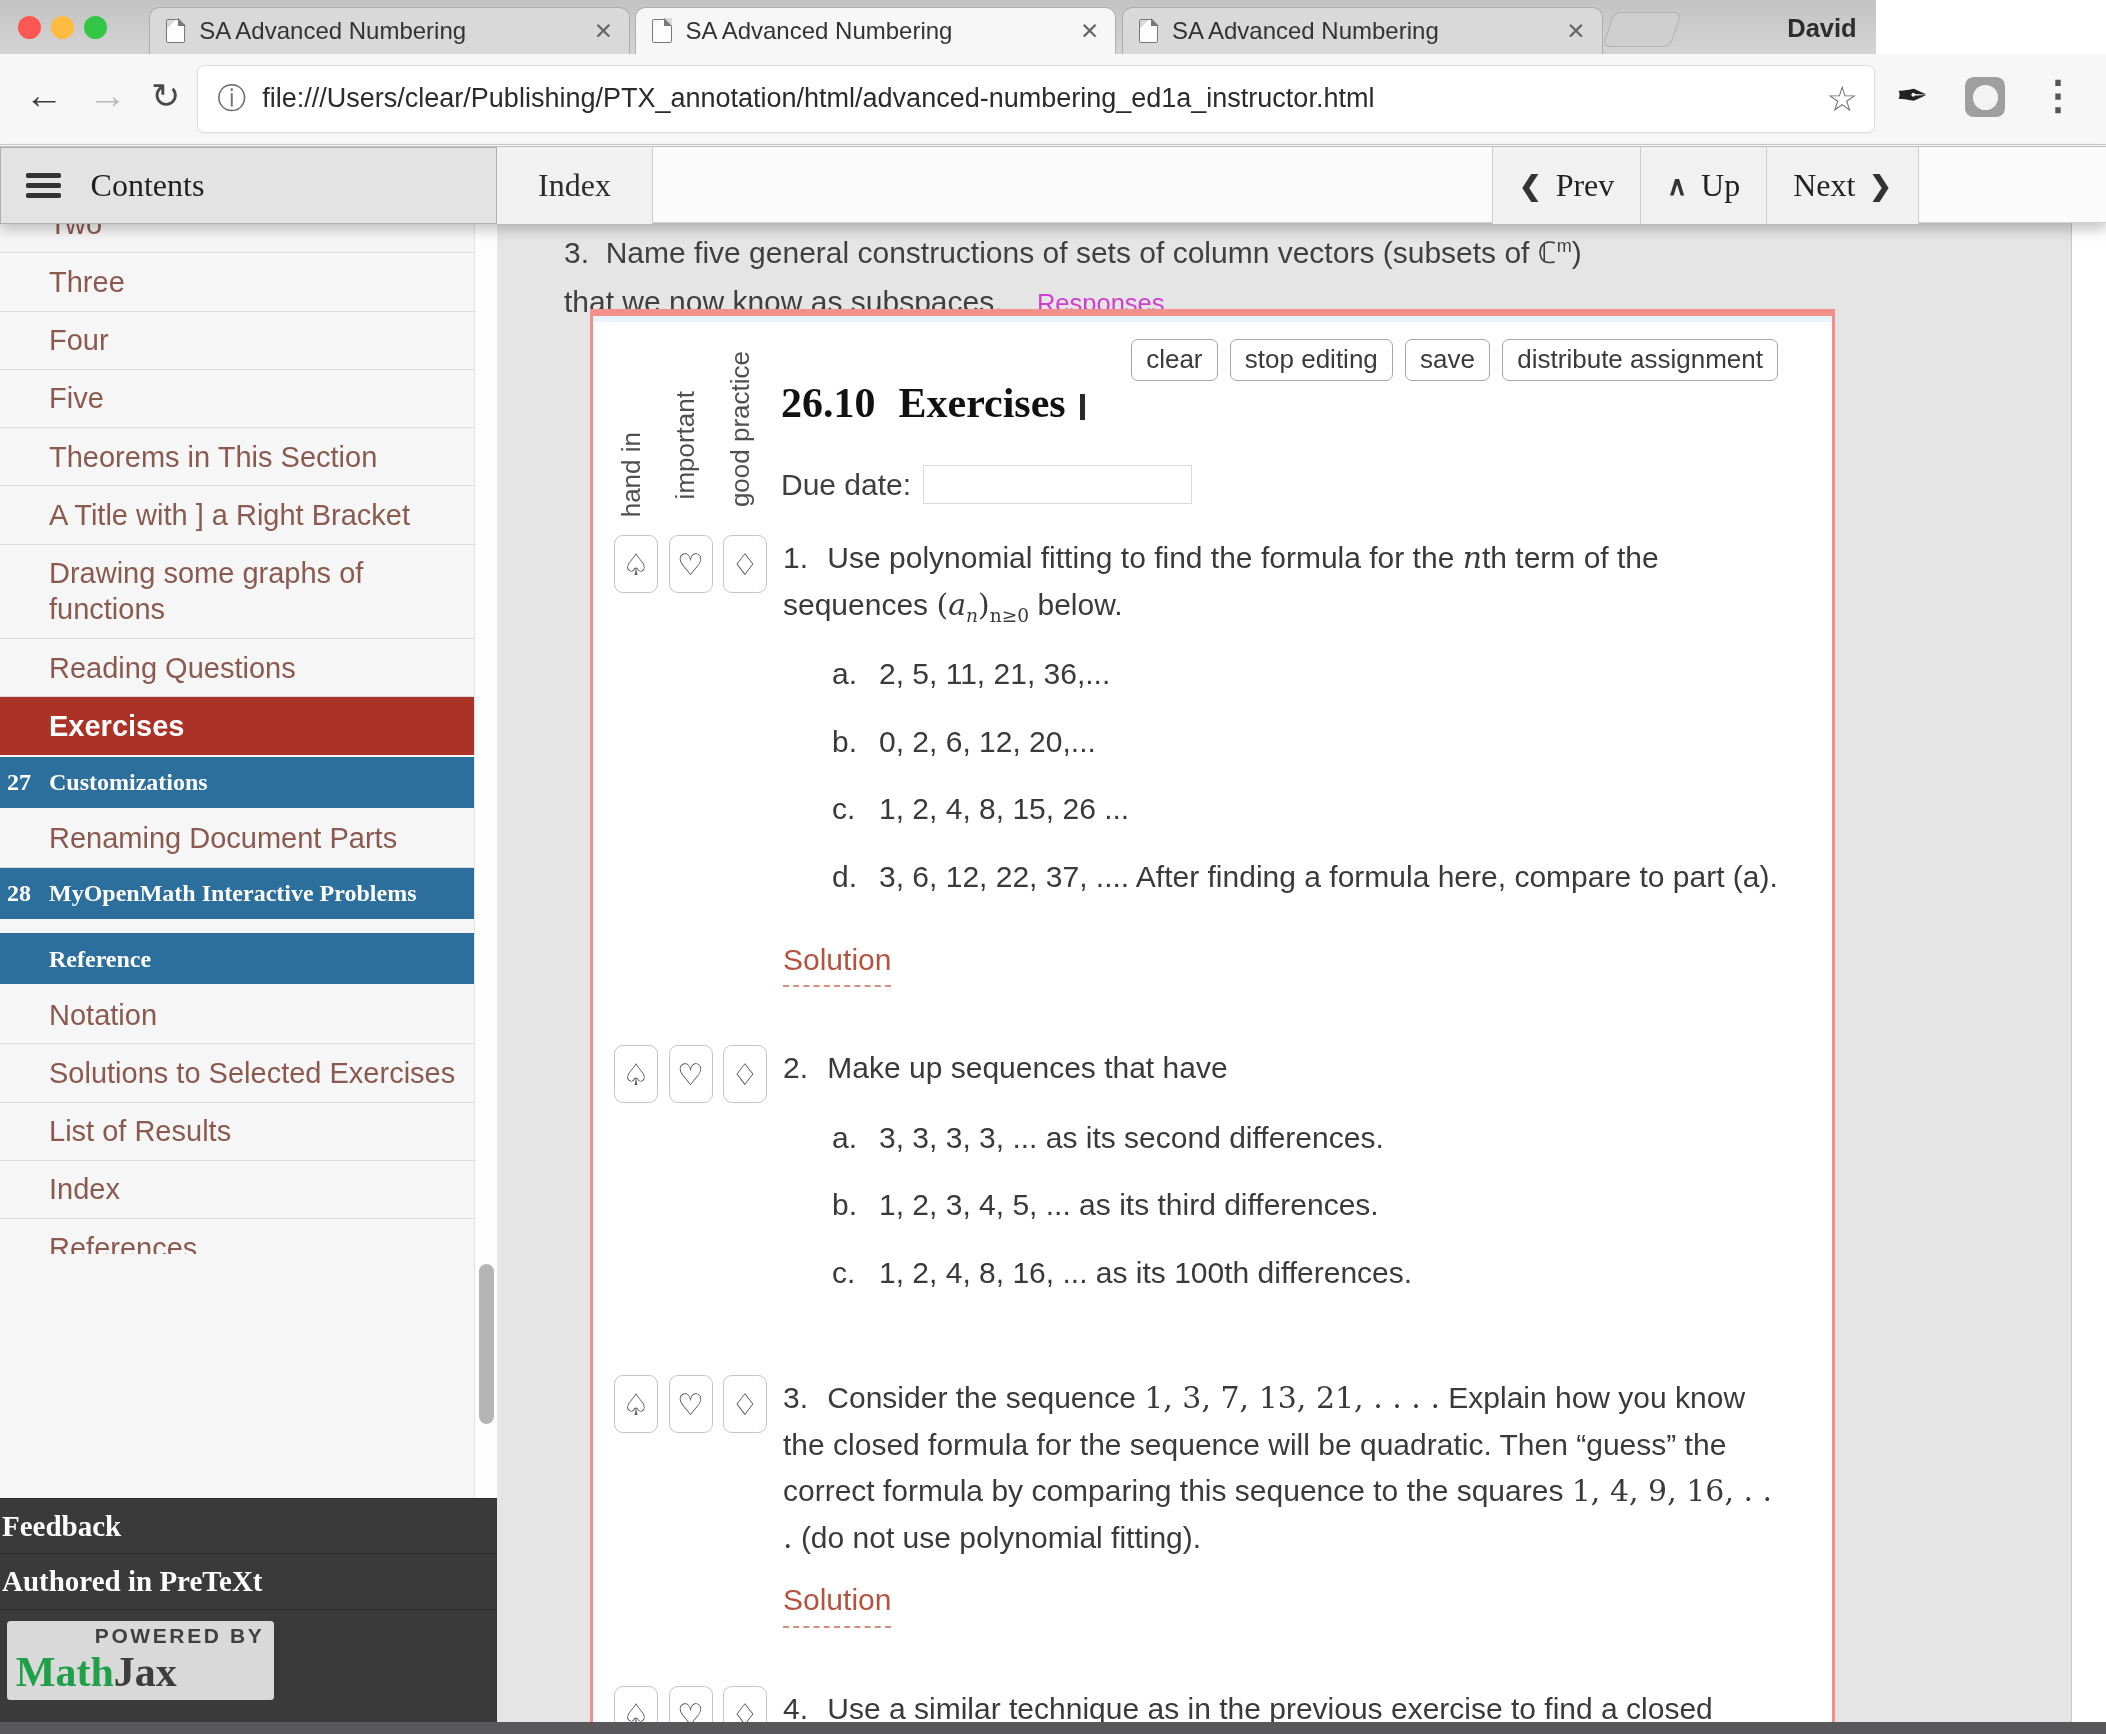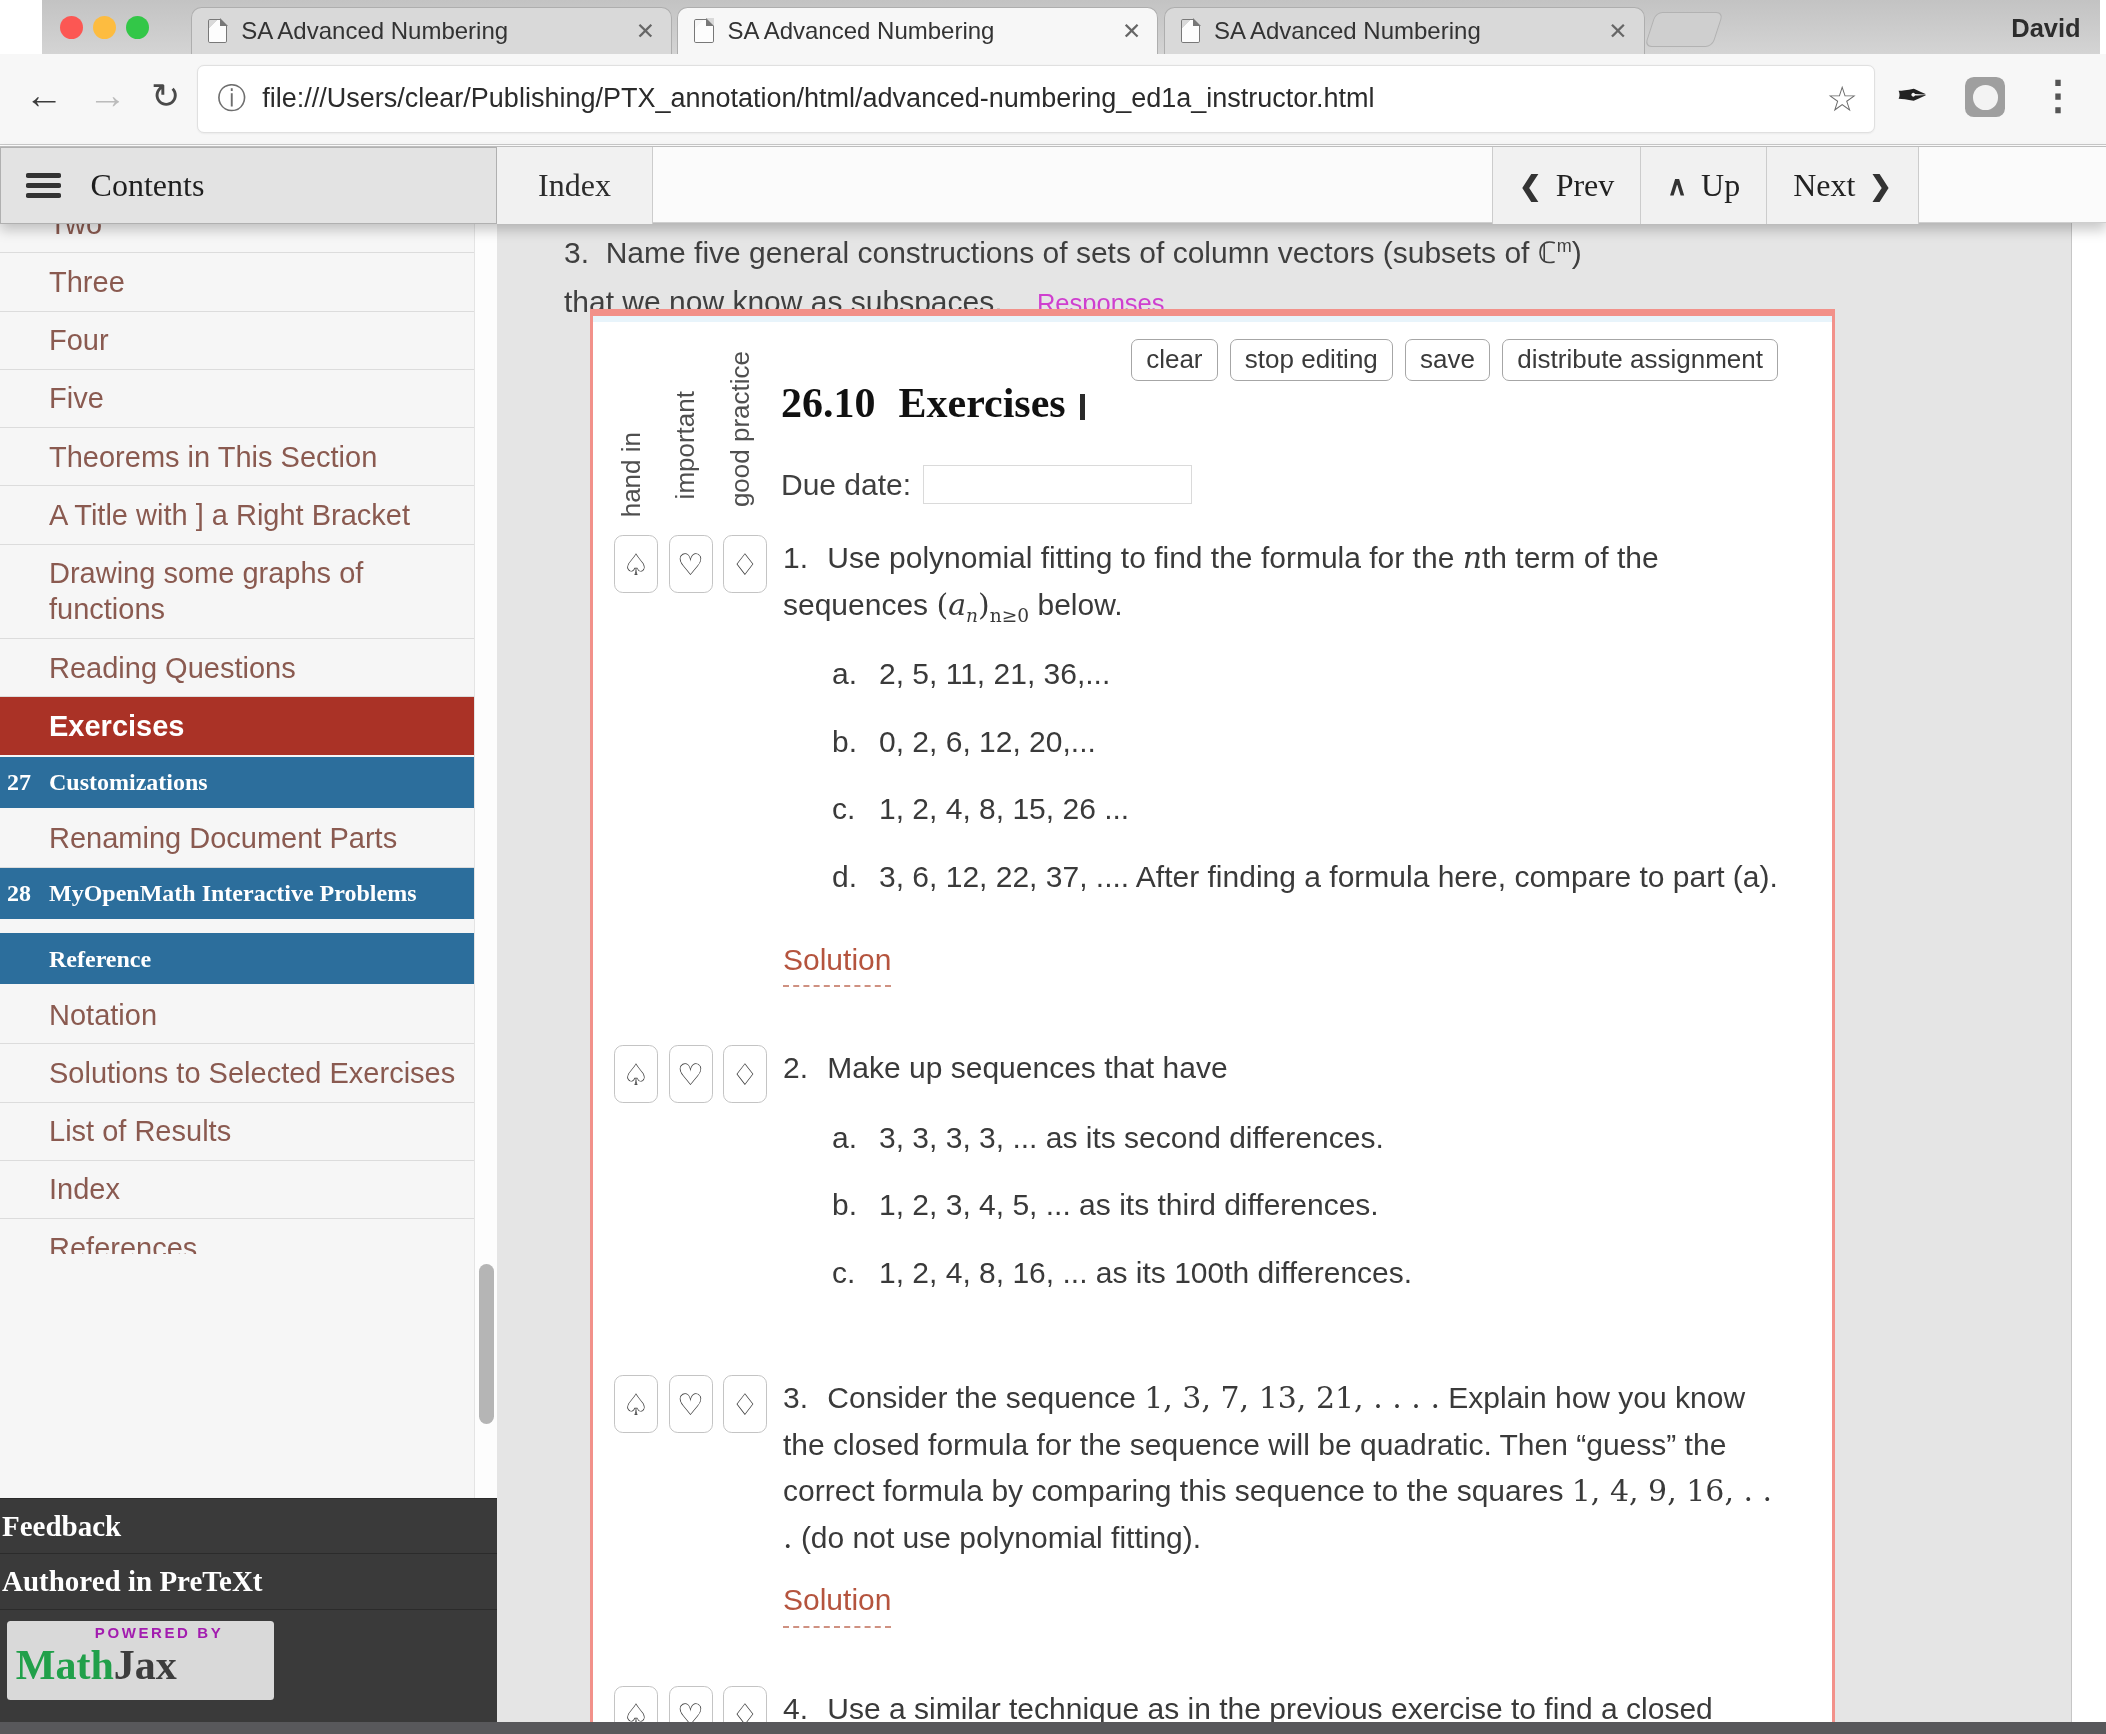--- a/index.html
+++ b/index.html
@@ -1,21 +1,21 @@
 <!DOCTYPE html>
 <html style="font-size:14px"><head>
 <meta charset="utf-8">
 <style>
   * { margin:0; padding:0; box-sizing:border-box; }
   html,body { width:2107px; height:1735px; overflow:hidden; background:#fff;
     font-family:"Liberation Sans", sans-serif; }
 
   
-  .tabstrip { position:absolute; left:0; top:0; width:2058px; height:54px;
-    background:linear-gradient(#c3c3c3,#d4d4d4);margin-left:42px; }
+  .tabstrip { position:absolute; left:0; top:0; width:1876px; height:54px;
+    background:linear-gradient(#c3c3c3,#d4d4d4); }
   .traffic { position:absolute; top:16px; width:23px; height:23px; border-radius:50%; }
   .t-red { left:17.6px; background:#fc5753; } .t-yellow { left:51px; background:#fdbc40; }
   .t-green { left:84px; background:#33c748; }
   .profile-name { position:absolute; right:19.3px; top:14px; font-size:25.5px; color:#2d2d2d; font-weight:bold; }
   .tabs { position:absolute; left:149px; top:7px; height:47px; display:flex; }
   .tab { width:481px; height:47px; background:#d9d9d9; border:0.9px solid #aeaeae; border-bottom:none;
     border-radius:10.5px 10.5px 0 0; display:flex; align-items:center; padding:0 16px; margin-right:5.3px; }
   .tab.active { background:#f7f7f7; }
   .doc-icon { width:19.3px; height:24.6px; border:1.8px solid #787878; border-radius:1.8px; position:relative; flex:none;
     background:linear-gradient(135deg,transparent 0 6.1px,#fdfdfd 6.1px); }
@@ -78,21 +78,21 @@
   .toc-track { position:absolute; right:0; top:0; width:23px; height:1275px; background:#fdfdfd;
     border-left:0.9px solid #e4e4e4; }
   .toc-thumb { position:absolute; right:3.5px; top:1041px; width:15px; height:160px; border-radius:8px;
     background:#b5b5b5; }
   .side-footer { position:absolute; left:0; top:1275px; width:497px; height:237px; background:#3a3a3a;
     color:#fff; font-family:"Liberation Serif",serif; }
   .foot-row { height:56px; display:flex; align-items:center; padding-left:2px; font-size:29px;
     font-weight:bold; border-bottom:1.8px solid #2b2b2b; }
   .mathjax-badge { margin:10.5px 0 0 7px; width:267px; height:79px; background:#d9d9d9; border-radius:3.5px;
     position:relative; padding:3.5px 8.8px; }
-  .badge-top { font-size:15px; font-weight:bold; letter-spacing:2.6px; color:#a21caf;
+  .badge-top { font-size:21px; font-weight:bold; letter-spacing:2.6px; color:#404040;
     font-family:"Liberation Sans",sans-serif; margin-left:79px; }
   .badge-math { font-size:42px; font-weight:bold; color:#21a04a; font-family:"Liberation Serif",serif; }
   .badge-jax { font-size:42px; font-weight:bold; color:#3d3d3d; font-family:"Liberation Serif",serif; }
 
   
   .main { position:absolute; left:497px; top:223px; width:1575px; height:1512px; background:#e5e5e5;
     border-right:1.8px solid #c6c6c6; overflow:hidden; }
   .question { padding:7px 35px 0 67px; font-size:30px; color:#3f3f3f; line-height:1.5; }
   .q-line2 { margin-top:3.5px; }
   .responses-link { color:#cf3fcf; font-size:25.5px; margin-left:26px; }

